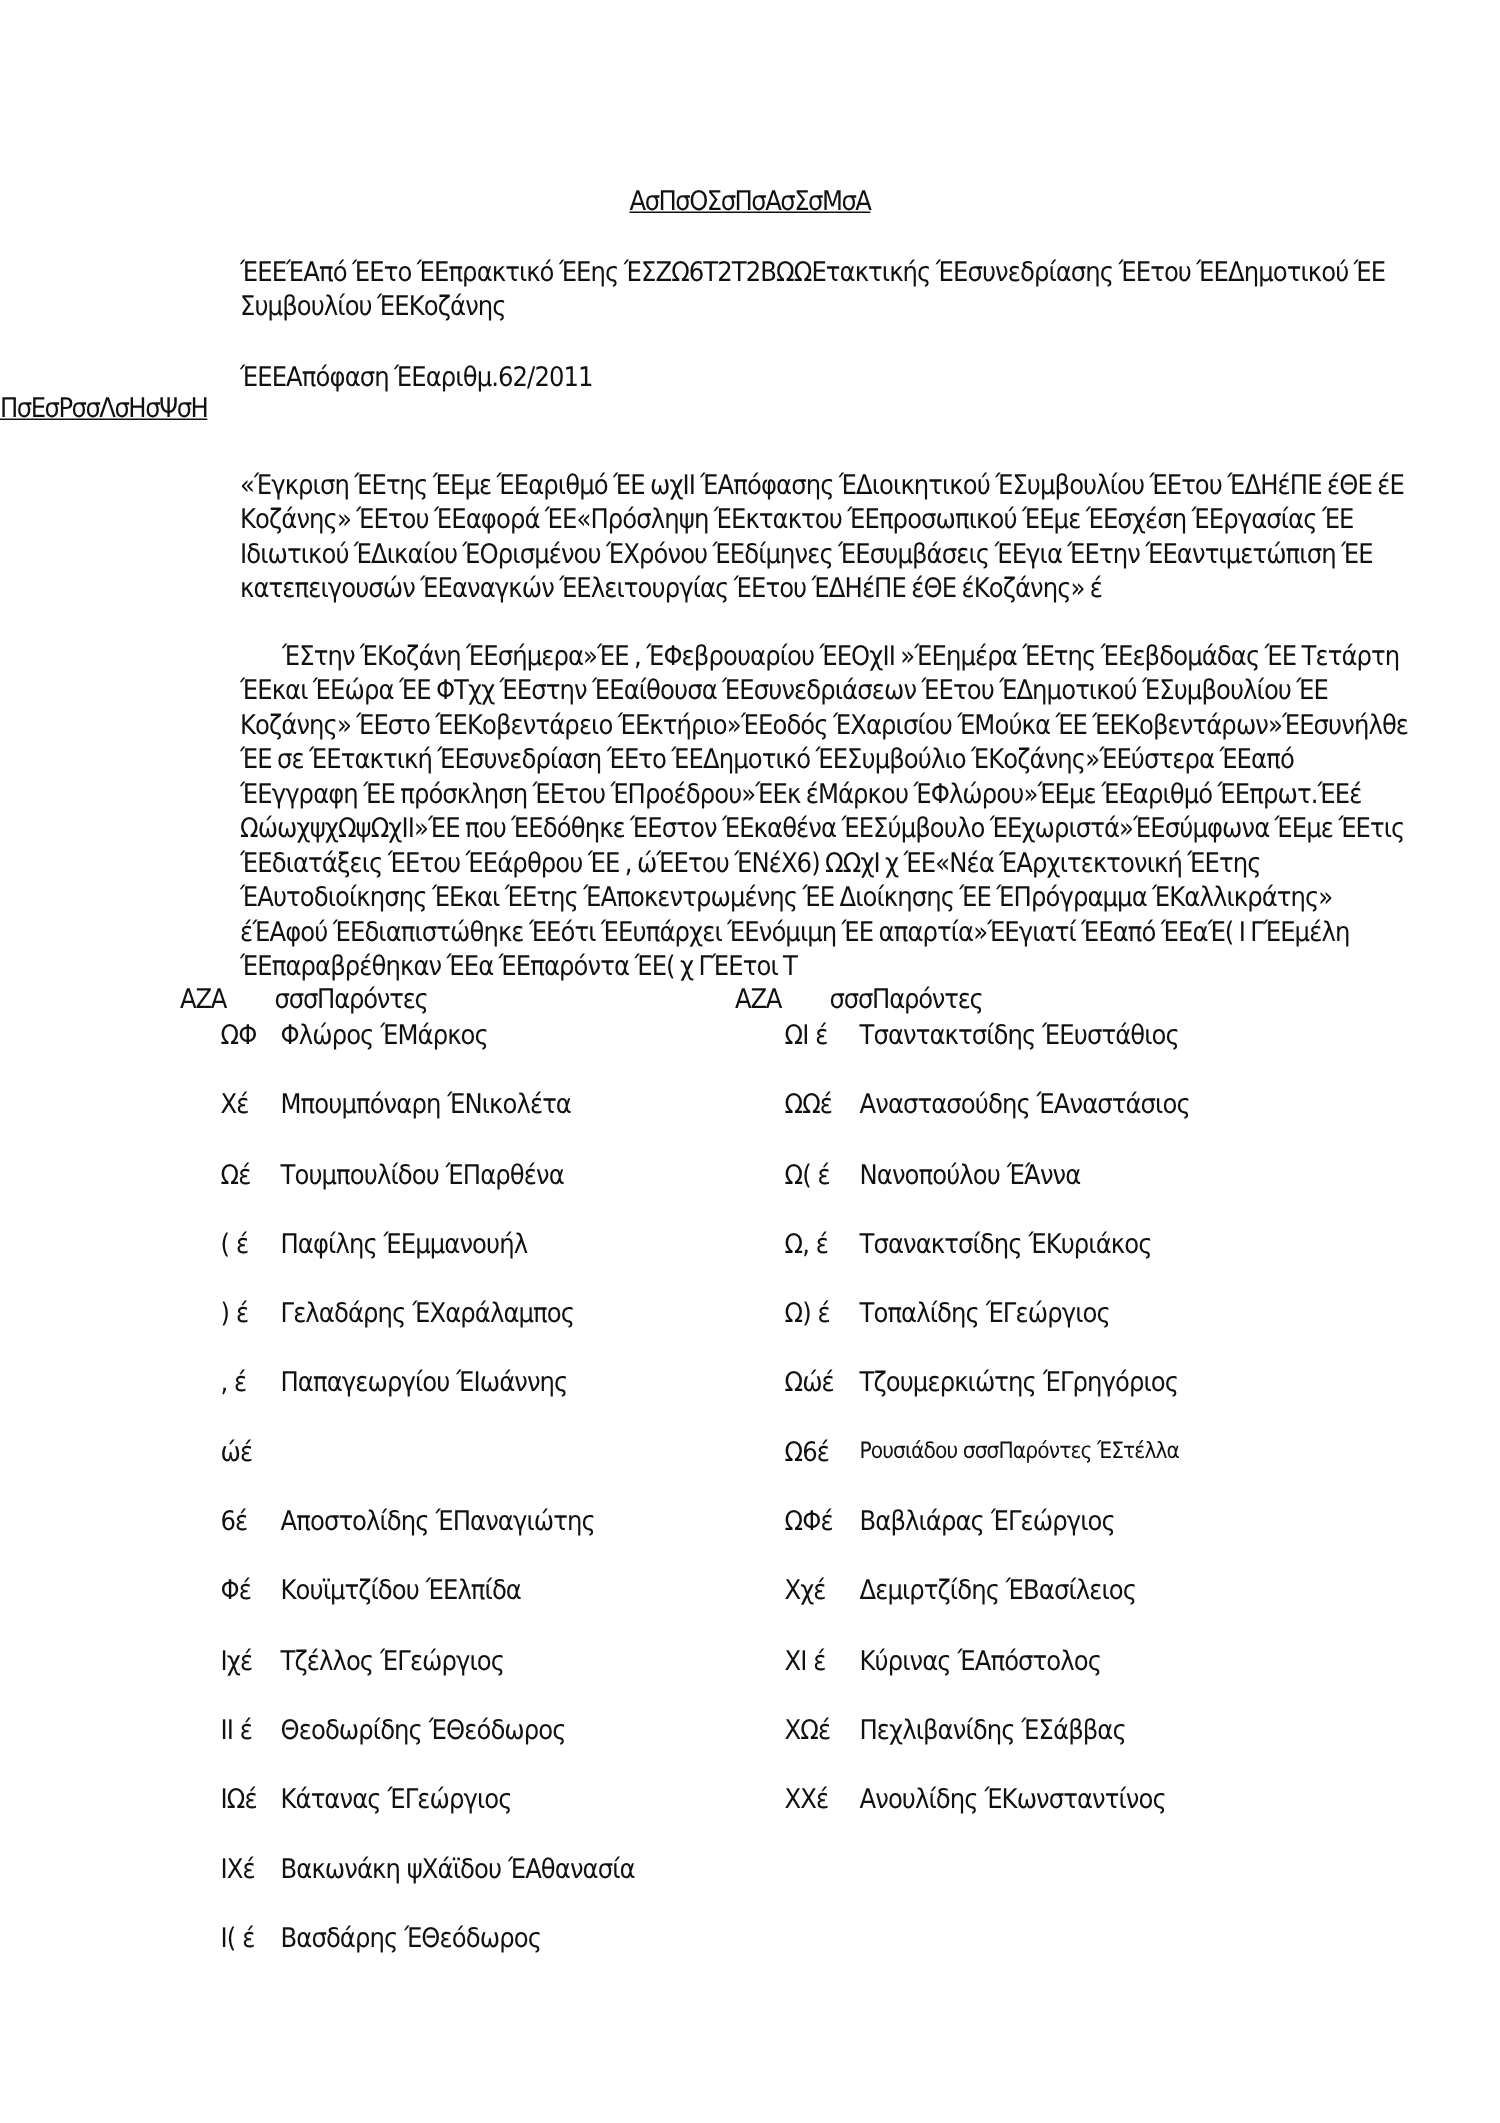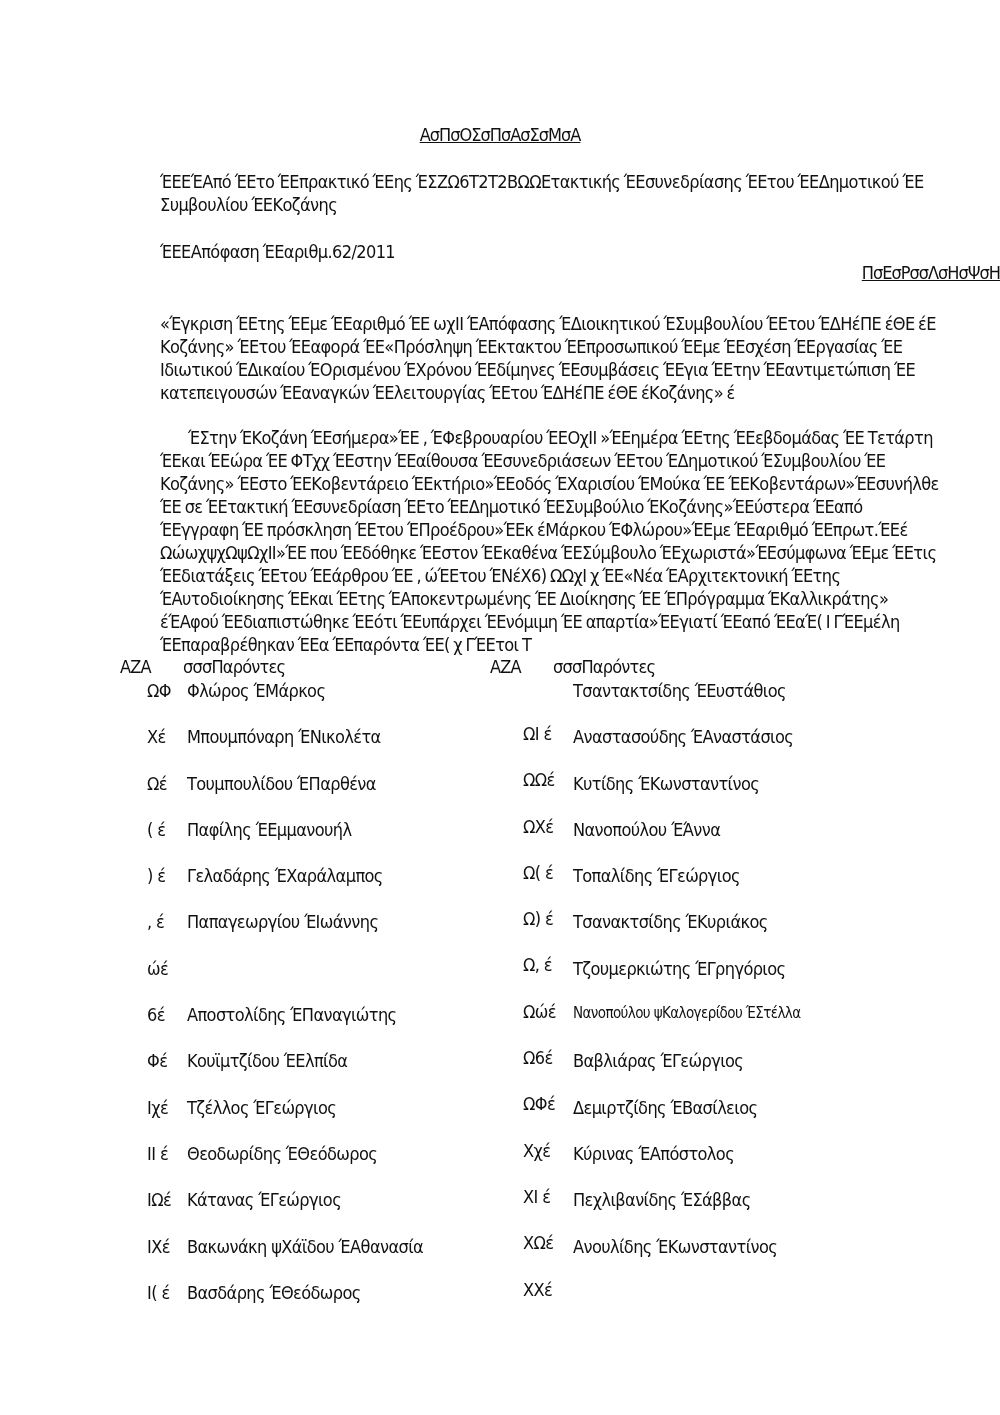--- a/index.html
+++ b/index.html
@@ -5,33 +5,33 @@
   html, body { margin:0; padding:0; background:#ffffff; }
   body { width:1000px; height:1415px; position:relative; overflow:hidden;
          font-family:"DejaVu Sans Condensed","DejaVu Sans", sans-serif; color:#111; }
   .page { position:absolute; left:0; top:0; width:1000px; height:1415px; }
   .title { position:absolute; top:124px; left:0; width:1000px; text-align:center;
            font-size:18px; text-decoration:underline; letter-spacing:-1px; }
   .p { position:absolute; left:119px; width:780px; font-size:18px; line-height:23px;
        letter-spacing:-0.6px; word-spacing:-1px; white-space:normal;margin-left:41px; }
   .p1 { top:170px; }
   .p2 { top:240px; }
-  .subtitle { position:absolute; top:262px; left:0; width:1000px; text-align:right;
+  .subtitle { position:absolute; top:262px; left:0; width:1000px; text-align:left;
               font-size:18px; text-decoration:underline; letter-spacing:-1px; }
   .p3 { top:312px; }
   .p4 { top:426px; text-indent:28px; }
   .col { position:absolute; top:656px; width:380px; }
   .col.left { left:120px; }
   .col.right { left:490px; }
   .col-head { display:flex; font-size:18px; height:24px; letter-spacing:-0.8px; }
   .col-head .aa { width:63px; }
   .row { display:flex; font-size:18px; height:46.3px; align-items:flex-start; letter-spacing:-0.6px; }
   .row .num { width:40px; padding-left:27px; }
   .row .name { flex:1; white-space:nowrap; }
-  .col.right .row .num { padding-left:33px; width:50px;margin-top:43px; }
+  .col.right .row .num { padding-left:33px; width:50px; }
   .row .name.small { font-size:15px; }
 </style>
 </head>
 <body>
 
 <div class="page">
   <div class="title">ΑσΠσΟΣσΠσΑσΣσΜσΑ</div>
   <div class="p p1">ΈΕΕΈΑπό ΈΕτο ΈΕπρακτικό ΈΕης ΈΣΖΩ6Τ2Τ2ΒΩΩΕτακτικής ΈΕσυνεδρίασης ΈΕτου ΈΕΔημοτικού ΈΕ Συμβουλίου ΈΕΚοζάνης</div>
   <div class="p p2">ΈΕΕΑπόφαση ΈΕαριθμ.62/2011</div>
   <div class="subtitle">ΠσΕσΡσσΛσΗσΨσΗ</div>
@@ -110,42 +110,38 @@
     <div id="right-rows">
         <div class="row">
           <span class="num">ΩΙ έ</span>
           <span class="name">Τσαντακτσίδης ΈΕυστάθιος</span>
         </div>
         <div class="row">
           <span class="num">ΩΩέ</span>
           <span class="name">Αναστασούδης ΈΑναστάσιος</span>
         </div>
         <div class="row">
-          <span class="num">ΩΧέ</span>
-          <span class="name">Κυτίδης ΈΚωνσταντίνος</span>
-        </div>
-        <div class="row">
           <span class="num">Ω( έ</span>
           <span class="name">Νανοπούλου ΈΆννα</span>
         </div>
         <div class="row">
+          <span class="num">Ω, έ</span>
+          <span class="name">Τσανακτσίδης ΈΚυριάκος</span>
+        </div>
+        <div class="row">
           <span class="num">Ω) έ</span>
           <span class="name">Τοπαλίδης ΈΓεώργιος</span>
-        </div>
-        <div class="row">
-          <span class="num">Ω, έ</span>
-          <span class="name">Τσανακτσίδης ΈΚυριάκος</span>
         </div>
         <div class="row">
           <span class="num">Ωώέ</span>
           <span class="name">Τζουμερκιώτης ΈΓρηγόριος</span>
         </div>
         <div class="row">
           <span class="num">Ω6έ</span>
-          <span class="name small">Νανοπούλου ψΚαλογερίδου ΈΣτέλλα</span>
+          <span class="name small">Ρουσιάδου σσσΠαρόντες ΈΣτέλλα</span>
         </div>
         <div class="row">
           <span class="num">ΩΦέ</span>
           <span class="name">Βαβλιάρας ΈΓεώργιος</span>
         </div>
         <div class="row">
           <span class="num">Χχέ</span>
           <span class="name">Δεμιρτζίδης ΈΒασίλειος</span>
         </div>
         <div class="row">

